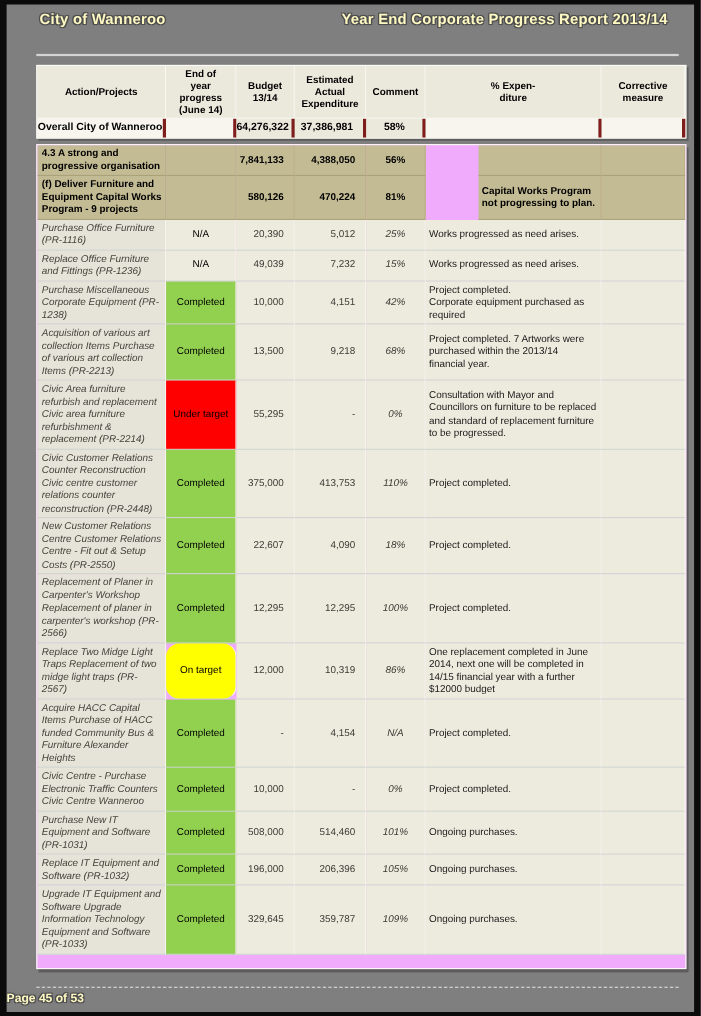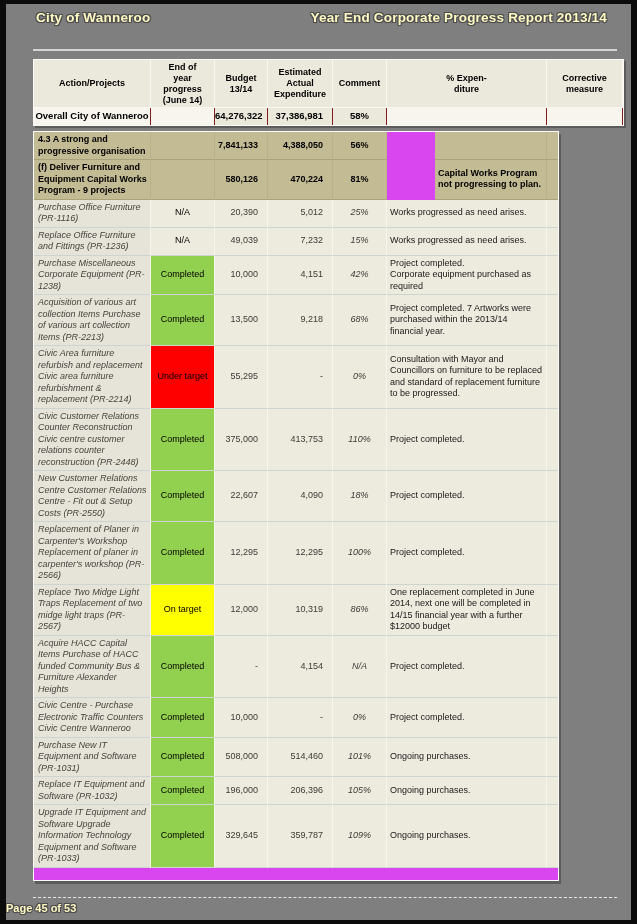--- a/index.html
+++ b/index.html
@@ -44,32 +44,32 @@
     box-shadow:2px 2px 0 rgba(30,30,30,.35);
   }
   .hdr-row  { height:48px; }
   .hdr-cell {
     background:#ebe8dc; border-right:1px solid #f9f8f3; border-bottom:1px solid #f9f8f3;
     display:flex; align-items:center; justify-content:center; text-align:center;
     font-weight:bold; font-size:9px; line-height:11px; color:#000;
   }
   .overall-row { height:17px; }
   .overall-cell {
-    background:#f7f5ee; border-right:1px solid #7f1d1d;
+    background:#f7f5ee; border-right:3px solid #7f1d1d;
     font-weight:bold; font-size:9.5px; line-height:16px; color:#000;
   }
   .overall-cell.shaded { background:#ebe8dc; }
   .overall-cell.c-label { text-align:center; }
   .overall-cell.c-num   { text-align:right; padding-right:9px; }
   .overall-cell.c-pct   { text-align:center; }
 
   
   .main-table {
-    position:absolute; top:127px; left:27px; width:526px; height:750px;
-    overflow:hidden; background:#d946ef; border:1px solid #fbfaf6;
+    position:absolute; top:127px; left:27px; width:591px; height:750px;
+    overflow:hidden; background:#f0abfc; border:1px solid #fbfaf6;
     box-shadow:2px 3px 0 rgba(30,30,30,.35);
   }
   .main-table .cell { padding:2px 3px; font-size:9px; line-height:11.5px; }
 
   .section .cell { background:#c3bb93; border-right:1px solid #b9b189;
     border-bottom:1px solid #aaa27b; font-weight:bold; color:#000; }
   .section .cell.name    { padding-left:4px; }
   .section .cell.num     { text-align:right; padding-right:9px; display:flex; align-items:center; justify-content:flex-end; }
   .section .cell.pct     { text-align:center; display:flex; align-items:center; justify-content:center; }
   .section .cell.status  { }
@@ -217,21 +217,21 @@
         <div class="cell name">Replacement of Planer in Carpenter's Workshop Replacement of planer in carpenter's workshop (PR-2566)</div>
         <div class="cell status" style="background: rgb(146, 208, 80);">Completed</div>
         <div class="cell num">12,295</div>
         <div class="cell num">12,295</div>
         <div class="cell pct">100%</div>
         <div class="cell comment">Project completed.</div>
         <div class="cell corrective"></div>
       </div>
       <div class="grid-row project">
         <div class="cell name">Replace Two Midge Light Traps Replacement of two midge light traps (PR-2567)</div>
-        <div class="cell status" style="background: rgb(255, 255, 0);">On target</div>
+        <div class="cell status" style="background: rgb(255, 255, 0); border-radius: 12px;">On target</div>
         <div class="cell num">12,000</div>
         <div class="cell num">10,319</div>
         <div class="cell pct">86%</div>
         <div class="cell comment">One replacement completed in June 2014, next one will be completed in 14/15 financial year with a further $12000 budget</div>
         <div class="cell corrective"></div>
       </div>
       <div class="grid-row project">
         <div class="cell name">Acquire HACC Capital Items Purchase of HACC funded Community Bus &amp; Furniture Alexander Heights</div>
         <div class="cell status" style="background: rgb(146, 208, 80);">Completed</div>
         <div class="cell num">-</div>

